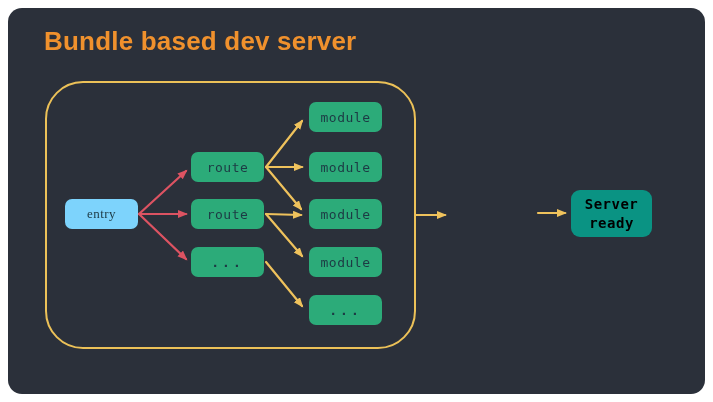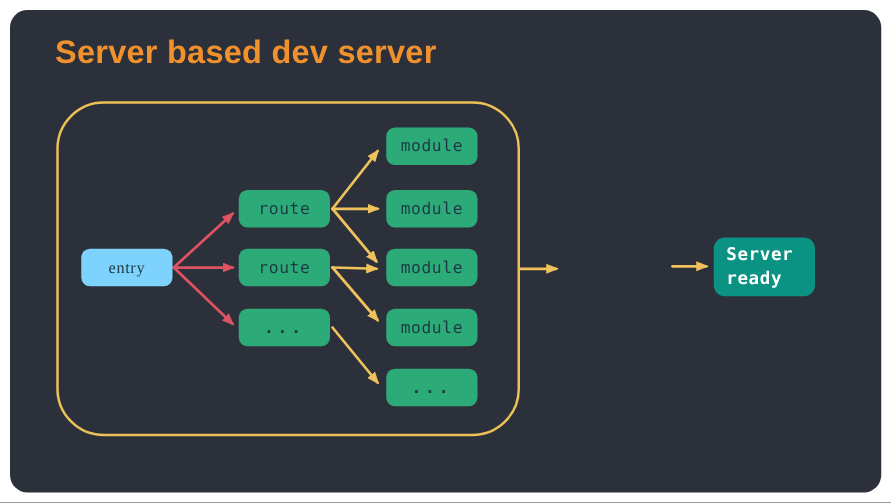--- a/index.html
+++ b/index.html
@@ -31,42 +31,42 @@
   .edge.yellow{stroke:#efc25c;}
   .edge.red{stroke:#dd5362;}
   .node{
     position:absolute;
     display:flex;align-items:center;justify-content:center;
     font-family:"DejaVu Sans Mono", monospace;
     font-size:13px;letter-spacing:.5px;
     color:#1d3a44;
     border-radius:7px;
     box-sizing:border-box;
-    text-align:left;
+    text-align:center;
   }
   .node.green{background:#2cab79;}
   .node.entry{background:#7dd3fc;font-family:Liberation Serif, serif;}
   .node.ellipsis{letter-spacing:3px;font-weight:700;}
   .node.bundle{
     background:#c98be8;border-radius:9px;
     color:#ffffff;font-weight:700;font-size:15px;letter-spacing:1px;
   }
   .node.server{
     background:#0a9383;border-radius:9px;
-    color:#ffffff;font-weight:700;font-size:14px;letter-spacing:.5px;
+    color:#000000;font-weight:700;font-size:14px;letter-spacing:.5px;
     line-height:1.35;padding:0 10px;
   }
 </style>
 </head>
 <body>
 
 <div class="stage">
   <div class="panel">
 
-    <h1 class="page-title">Server based dev server</h1>
+    <h1 class="page-title">Bundle based dev server</h1>
 
     <div class="cluster"></div>
 
     <svg class="edges" viewBox="0 0 697 386">
       <defs>
         <marker id="ah-y" markerUnits="userSpaceOnUse" markerWidth="12" markerHeight="10" refX="8" refY="4" orient="auto">
           <path d="M0,0 L10,4 L0,8 z" fill="#efc25c"></path>
         </marker>
         <marker id="ah-r" markerUnits="userSpaceOnUse" markerWidth="12" markerHeight="10" refX="8" refY="4" orient="auto">
           <path d="M0,0 L10,4 L0,8 z" fill="#dd5362"></path>

